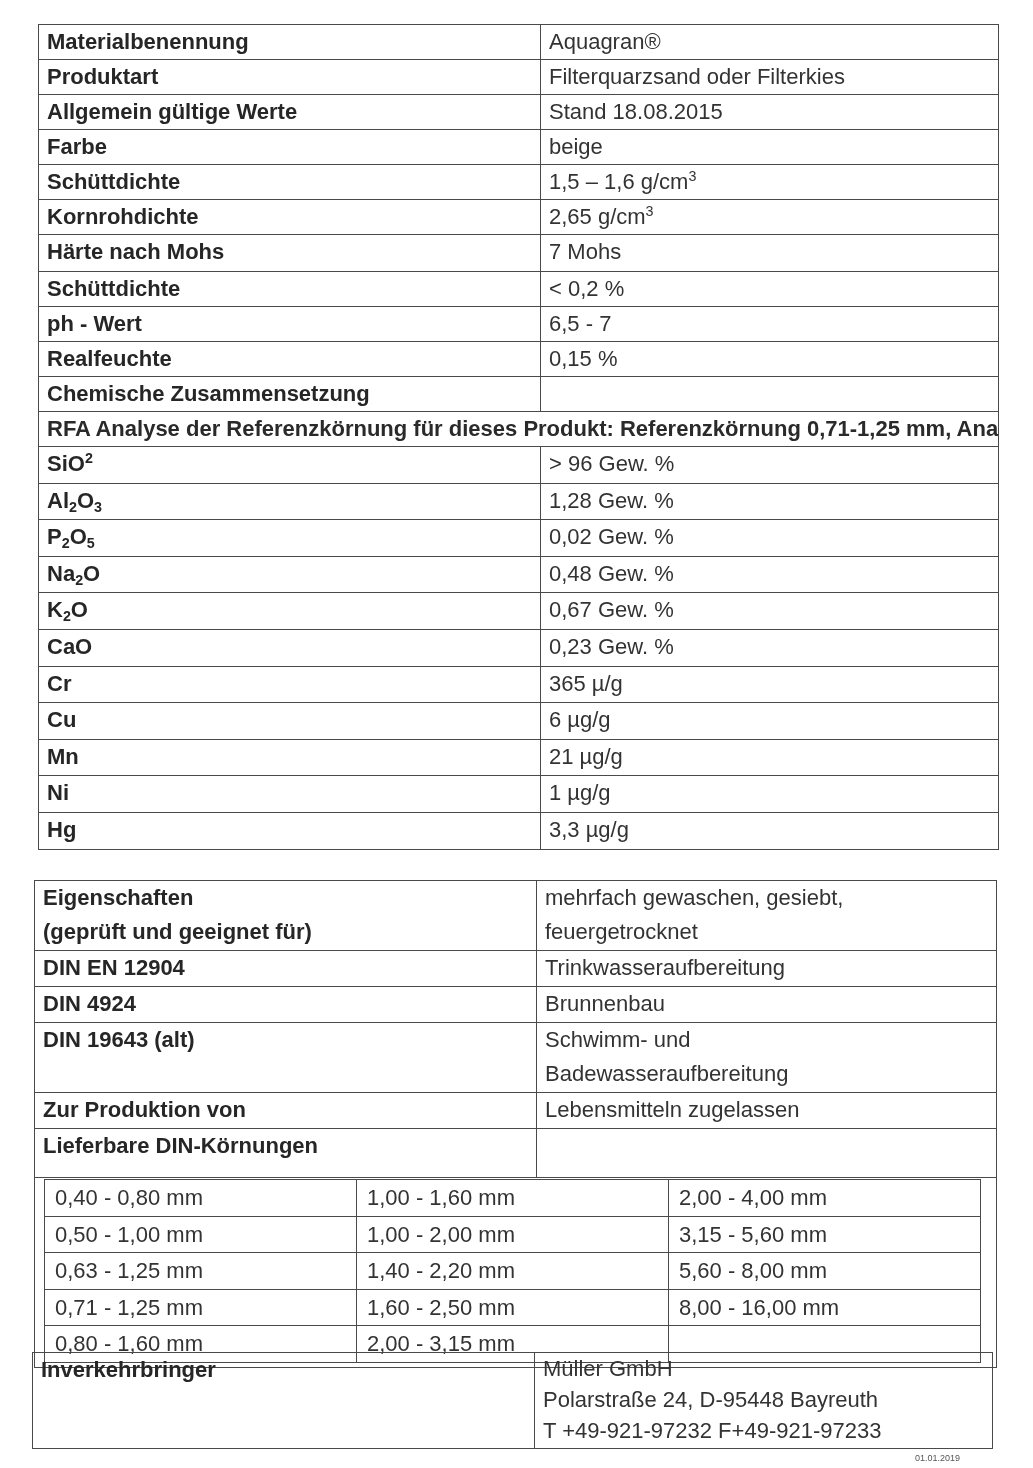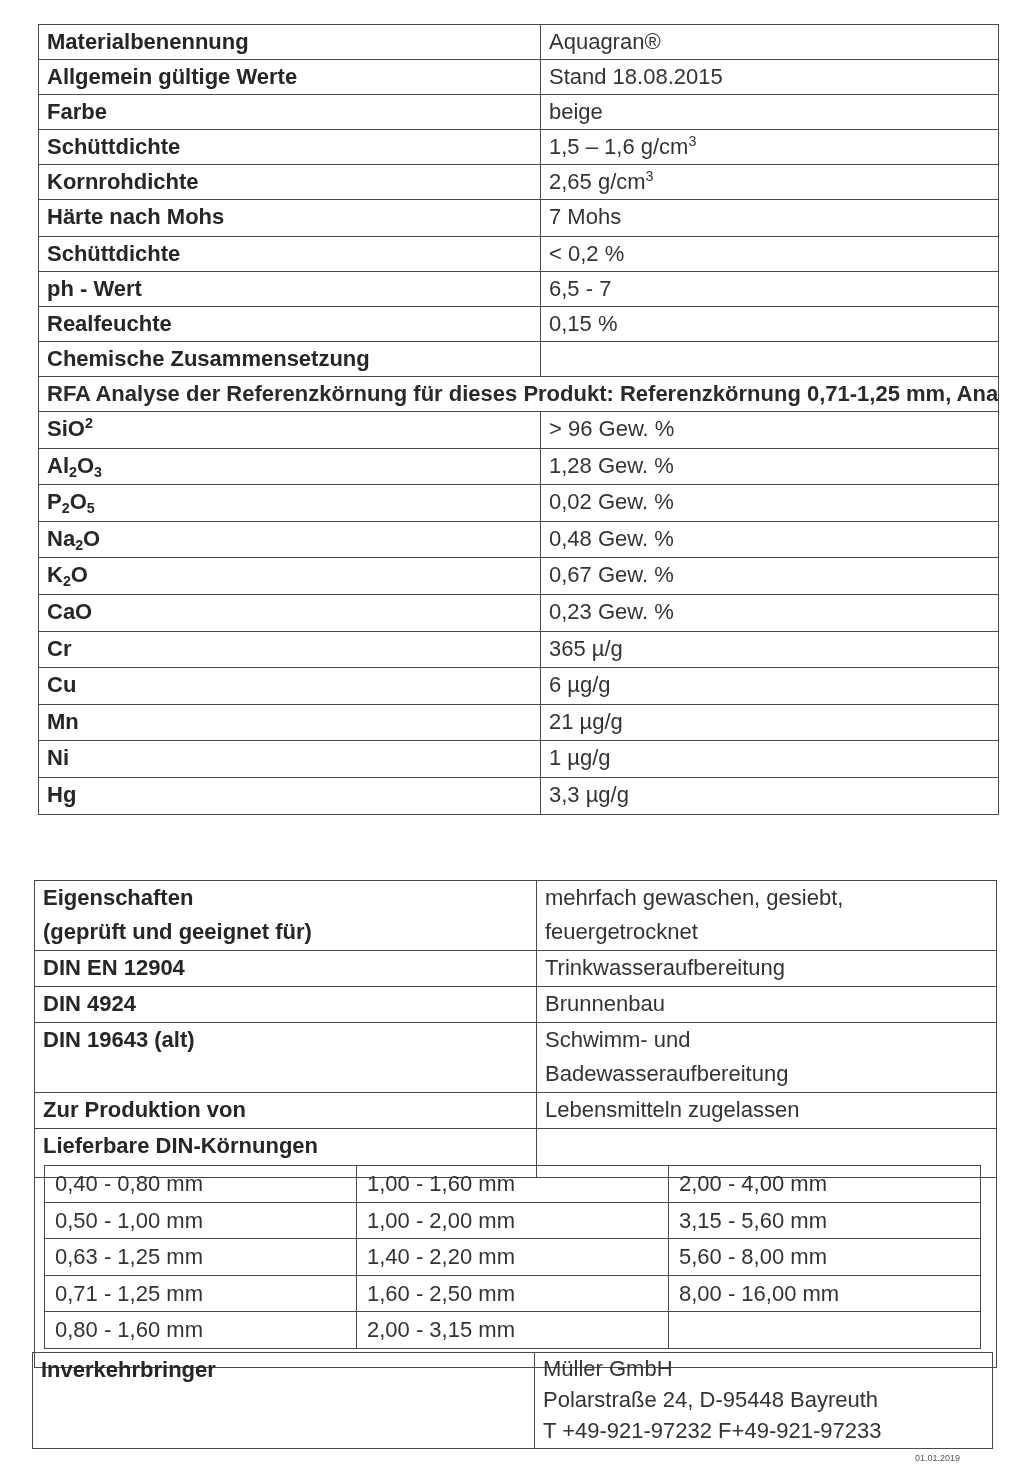--- a/index.html
+++ b/index.html
@@ -8,39 +8,43 @@
   .sheet { position:absolute; left:0; top:0; width:1033px; height:1468px; }
   table.main { position:absolute; border-collapse:collapse; table-layout:fixed; }
   table.main td { border:1.5px solid #4a4a4a; padding:0 8px; vertical-align:top;
                   font-size:22px; line-height:34px; overflow:hidden; white-space:nowrap; }
   td.lbl { font-weight:bold; color:#262626; }
   td.val { color:#333; padding-left:11px; }
   td.note { text-align:center; font-size:13.5px; font-weight:bold; line-height:20px;
             padding:4px 0 0 0; color:#2a2a2a; }
   sub, sup { font-size:65%; line-height:0; }
   sub { vertical-align:-4px; } sup { vertical-align:8px; }
-  .grid { position:absolute; border-collapse:collapse; table-layout:fixed; }
+  .grid { position:absolute; border-collapse:collapse; table-layout:fixed;margin-top:14px; }
   .grid td { border:1.5px solid #4a4a4a; font-size:22px; line-height:35px; padding:0 10px;
              color:#333; white-space:nowrap; }
   .footdate { position:absolute; right:73px; top:1453px; font-size:9px; color:#555; }
 </style>
 </head>
 <body>
 
 <div class="sheet">
 
   <table class="main" id="t1" style="left:38px; top:24px; width:960px;">
     <colgroup>
         <col style="width:502px">
         <col style="width:458px">
       </colgroup>
     <tbody id="t1body">
         <tr style="height: 20px;">
           <td class="lbl">Materialbenennung</td>
           <td class="val"><span>Aquagran®</span></td>
+        </tr>
+        <tr style="height: 35px;">
+          <td class="lbl">Produktart</td>
+          <td class="val"><span>Filterquarzsand oder Filterkies</span></td>
         </tr>
         <tr style="height: 35px;">
           <td class="lbl">Allgemein gültige Werte</td>
           <td class="val"><span>Stand 18.08.2015</span></td>
         </tr>
         <tr style="height: 35px;">
           <td class="lbl">Farbe</td>
           <td class="val"><span>beige</span></td>
         </tr>
         <tr style="height: 35px;">

